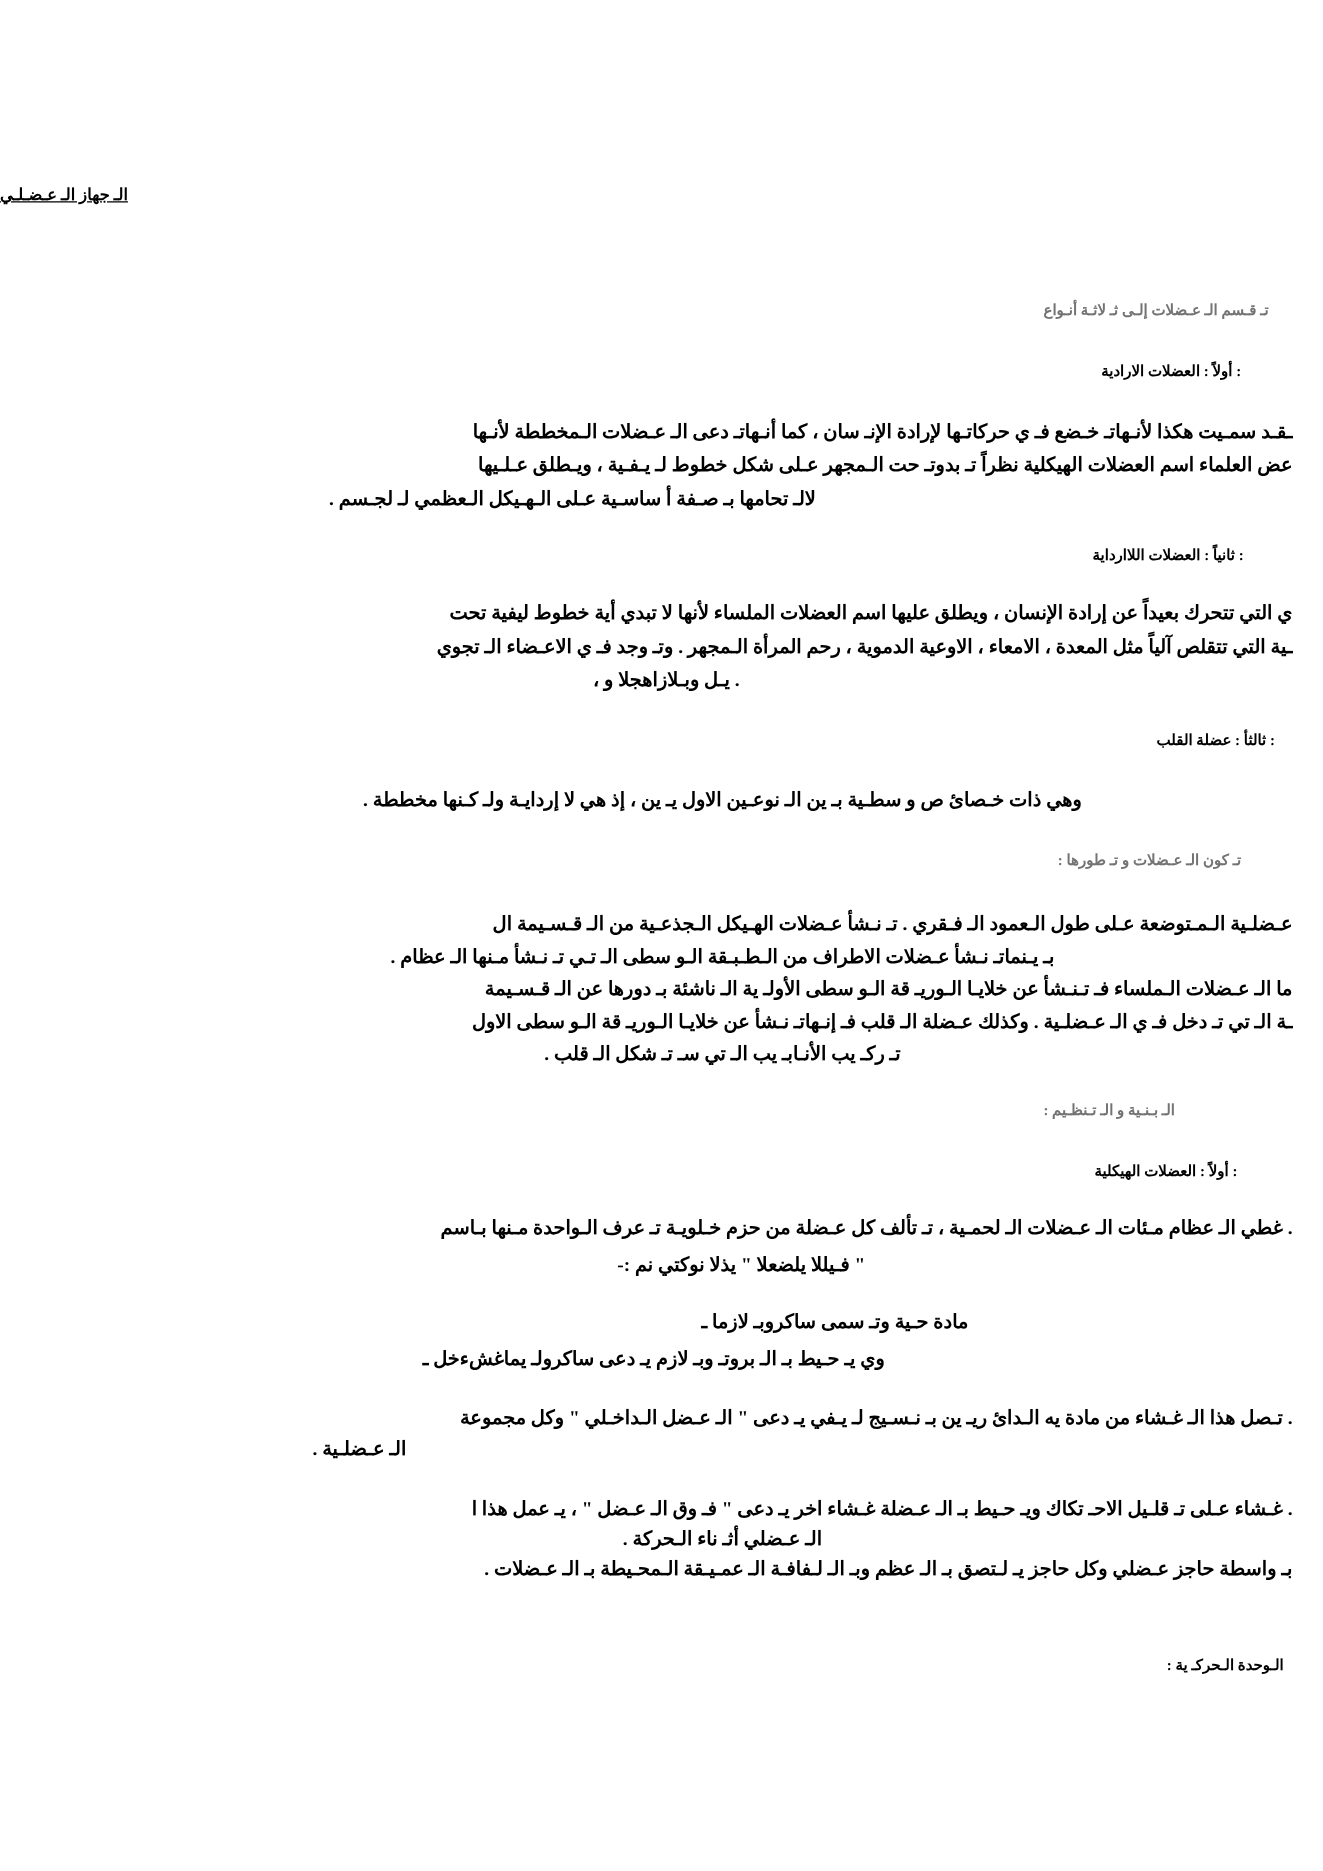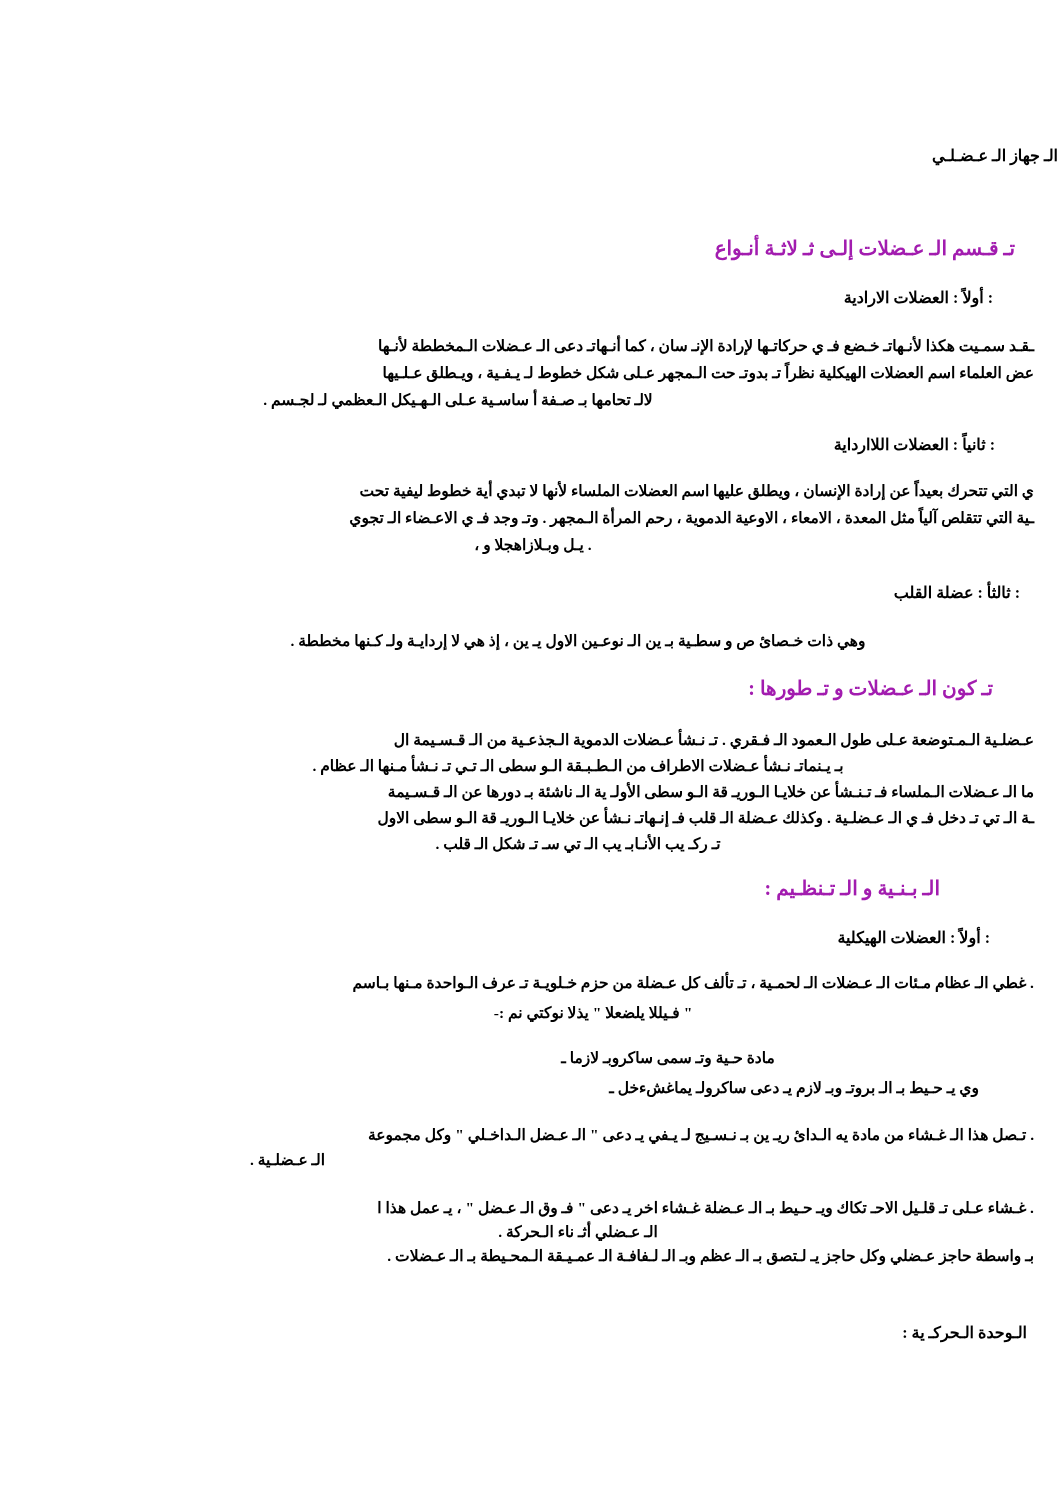--- a/index.html
+++ b/index.html
@@ -25,38 +25,39 @@
     position: absolute;
     left: 122px;
     right: 24px;
     font-size: 15.5px;
     line-height: 27px;
     text-align: right;
   }
   .title {
     left: 0;
     right: 0;
-    text-align: right;
-    font-size: 16px;
+    text-align: left;
+    font-size: 13px;
     letter-spacing: 1px;
+    text-decoration: underline;
   }
   .h-blue {
-    color: #a21caf;
-    font-size: 20px;
+    color: #737373;
+    font-size: 12px;
     font-family: Liberation Serif, serif;
   }
   .sub {
-    font-size: 16px;
+    font-size: 12px;
   }
   .ln { text-align: right; }
   .ctr { text-align: center; }
   .lft { text-align: left; padding-left: 128px; }
   .sx-n120 { transform: translateX(-120px); }
   .sx-n45  { transform: translateX(-45px); }
-  .sx-n55  { transform: translateX(-55px); text-align: right; }
+  .sx-n55  { transform: translateX(-55px); }
   .sx-n70  { transform: translateX(-70px); }
   .sx-p90  { transform: translateX(90px); }
   .sx-p15  { transform: translateX(15px); }
   .lh26 { line-height: 26px; }
   .lh25 { line-height: 25px; }
   .lh24 { line-height: 24px; }
   .lh30 { line-height: 30px; }
 </style>
 </head>
 <body>
@@ -85,21 +86,21 @@
 
   <div class="block sub" style="top:579px; padding-right:14px">: ثالثأ : عضلة القلب</div>
 
   <div class="block" style="top:627px">
     <div class="ctr">وهي ذات خـصائ ص و سطـية بـ ين الـ نوعـين الاول يـ ين ، إذ هي لا إردايـة ولـ كـنها مخططة .</div>
   </div>
 
   <div class="block h-blue" style="top:675px; padding-right:41px">تـ كون الـ عـضلات و تـ طورها :</div>
 
   <div class="block lh26" style="top:727px">
-    <div class="ln">عـضلـية الـمـتوضعة عـلى طول الـعمود الـ فـقري . تـ نـشأ عـضلات الدموية الـجذعـية من الـ قـسـيمة ال</div>
+    <div class="ln">عـضلـية الـمـتوضعة عـلى طول الـعمود الـ فـقري . تـ نـشأ عـضلات الهـيكل الـجذعـية من الـ قـسـيمة ال</div>
     <div class="ctr">بـ يـنماتـ نـشأ عـضلات الاطراف من الـطـبـقة الـو سطى الـ تـي تـ نـشأ مـنها الـ عظام .</div>
     <div class="ln">ما الـ عـضلات الـملساء فـ تـنـشأ عن خلايـا الـوريـ قة الـو سطى الأولـ ية الـ ناشئة بـ دورها عن الـ قـسـيمة</div>
     <div class="ln">ـة الـ تي تـ دخل فـ ي الـ عـضلـية . وكذلك عـضلة الـ قلب فـ إنـهاتـ نـشأ عن خلايـا الـوريـ قة الـو سطى الاول</div>
     <div class="ctr">تـ ركـ يب الأنـابـ يب الـ تي سـ تـ شكل الـ قلب .</div>
   </div>
 
   <div class="block h-blue" style="top:875px; padding-right:94px">الـ بـنـية و الـ تـنظـيم :</div>
 
   <div class="block sub" style="top:924px; padding-right:44px">: أولاً : العضلات الهيكلية</div>
 

